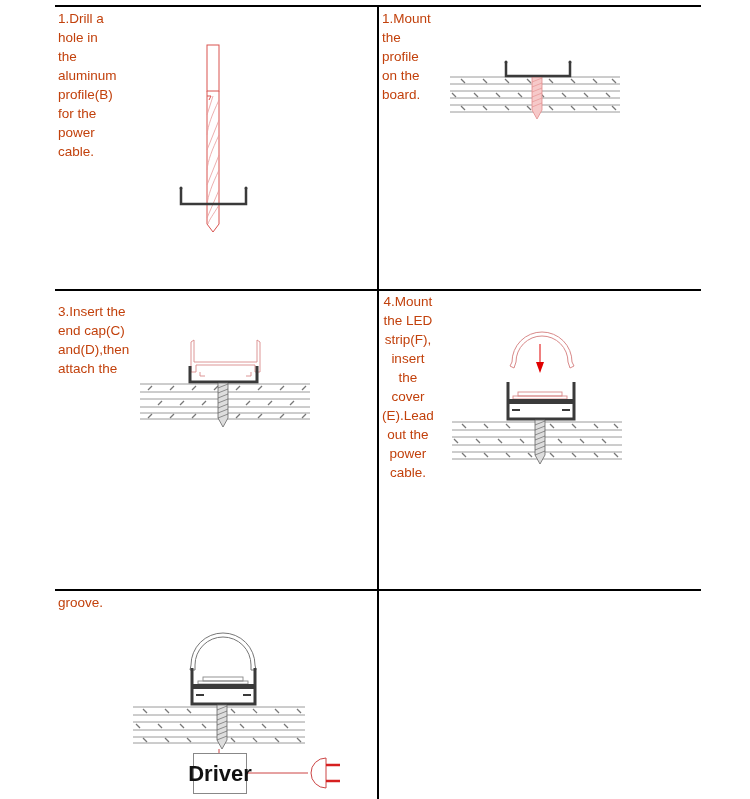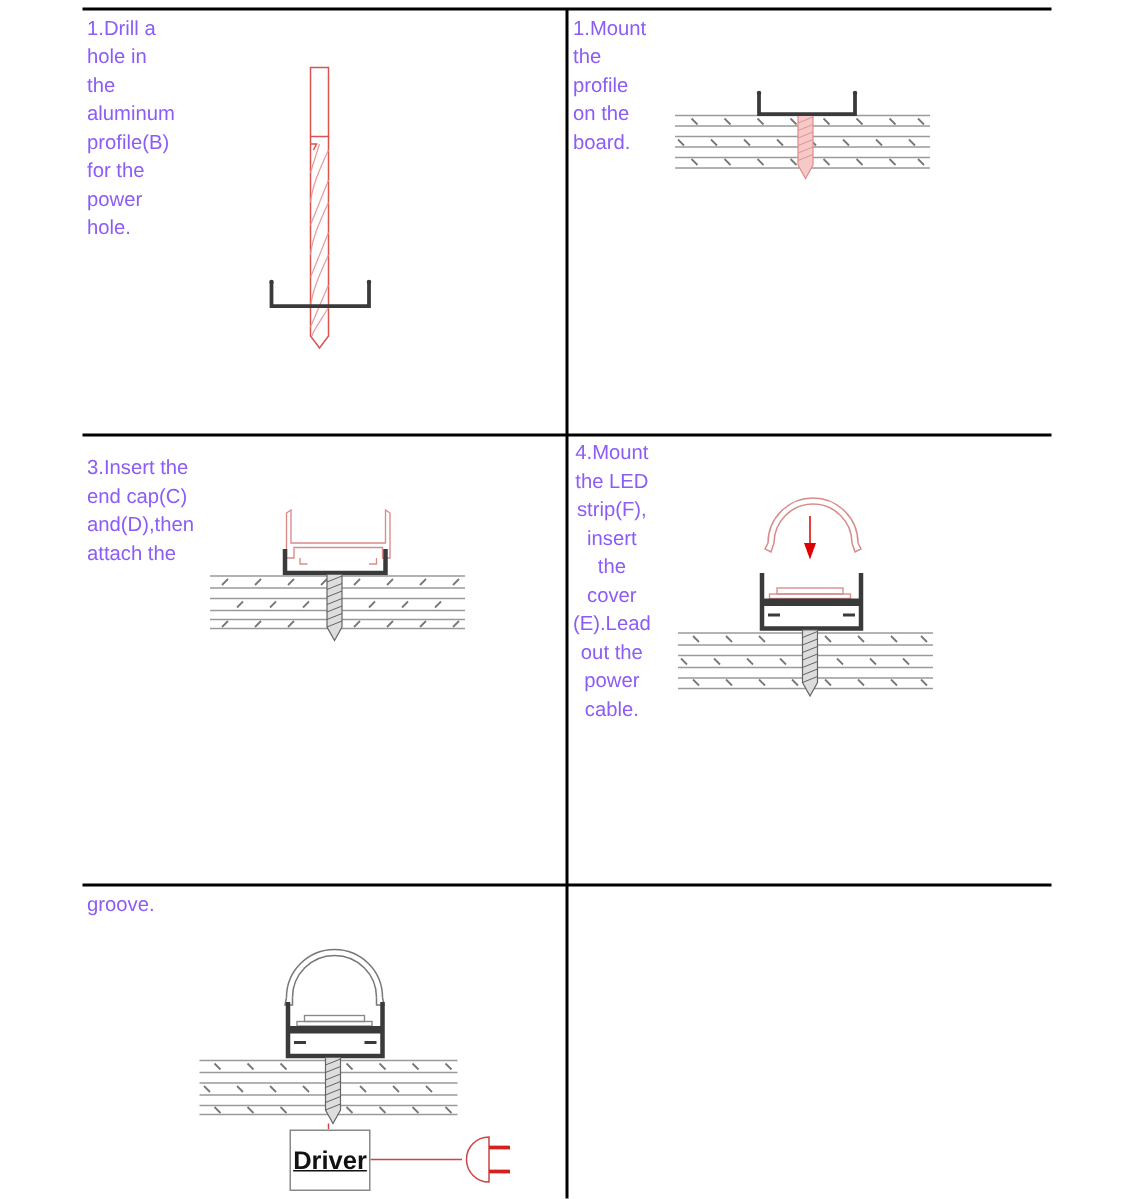--- a/index.html
+++ b/index.html
@@ -1,36 +1,36 @@
 <!DOCTYPE html>
 <html><head>
 <meta charset="utf-8">
 <style>
   html, body { margin:0; padding:0; background:#ffffff; }
   body { width:750px; height:799px; position:relative; overflow:hidden;
          font-family: "Liberation Sans", sans-serif; color:#111; }
   .hline { position:absolute; left:55px; width:646px; height:2px; background:#000; }
   .vline { position:absolute; left:377px; width:2px; top:6px; height:793px; background:#000; }
   .cell { position:absolute; }
-  .cap { position:absolute; font-size:13.5px; line-height:19px; color:#8b5cf6; }
+  .cap { position:absolute; font-size:13.5px; line-height:19px; color:#c2410c; }
   svg { position:absolute; overflow:visible; }
-  .driver-label { font-family:"Liberation Sans", sans-serif; font-size:17px; font-weight:bold;text-decoration:underline; }
+  .driver-label { font-family:"Liberation Sans", sans-serif; font-size:22px; font-weight:bold; }
 </style>
 </head>
 <body>
 
 <div class="hline" style="top:5px;"></div>
 <div class="hline" style="top:289px;"></div>
 <div class="hline" style="top:589px;"></div>
 <div class="vline"></div>
 
 <div class="cell">
   <div class="cap" style="left:58px; top:9px;">
     <div>1.Drill a hole in the aluminum profile(B) for the</div>
-    <div>power hole.</div>
+    <div>power cable.</div>
   </div>
   <svg style="left:0;top:0;" width="750" height="799">
 
     <rect x="207" y="45" width="12" height="46" fill="none" stroke="#d9534f" stroke-width="1"></rect>
 
     <path d="M207 91 L207 224 L213 232 L219 224 L219 91" fill="none" stroke="#d9534f" stroke-width="1"></path>
     <path d="M207 96 L211 96 L209 100" fill="none" stroke="#d9534f" stroke-width="1"></path>
     <g stroke="#e79a9a" stroke-width="0.8" fill="none">
       <path d="M219 100 C212 115, 208 125, 207 135"></path>
       <path d="M219 135 C212 150, 208 160, 207 170"></path>

